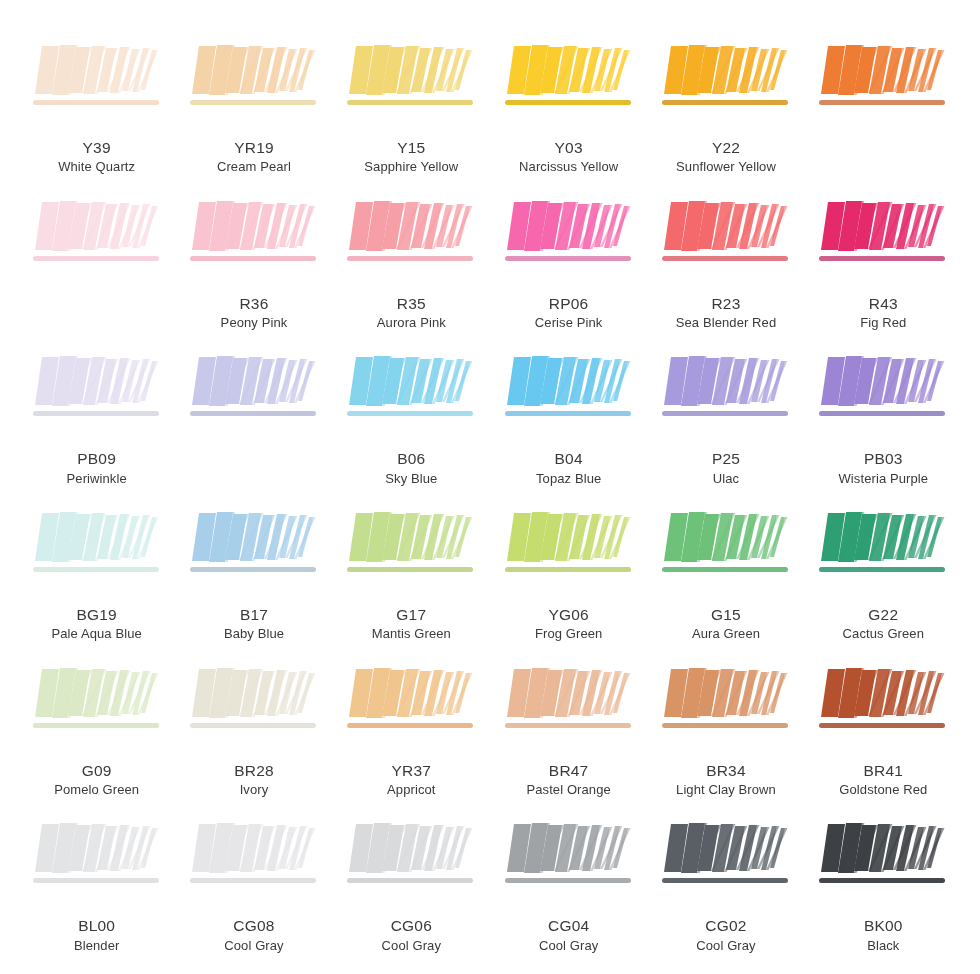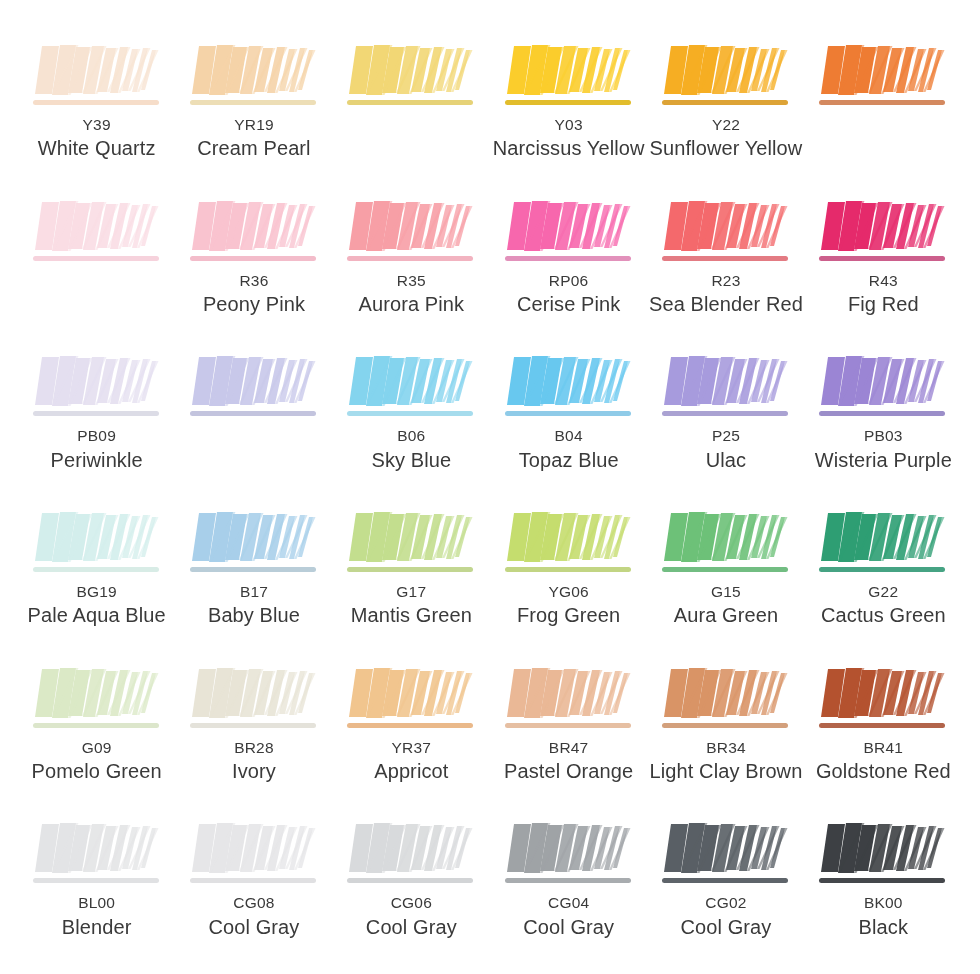--- a/index.html
+++ b/index.html
@@ -36,36 +36,36 @@
     padding-top: 16px;
   }
 
   .swatch-mark {
     width: 132px;
     height: 72px;
     display: block;
   }
 
   .swatch-labels {
-    margin-top: 0;
+    margin-top: 23px;
     text-align: center;
     line-height: 1.38;
   }
 
   .swatch-code {
     display: block;
     font-size: 15.5px;
     letter-spacing: 0.2px;
     color: #3a3a3a;
     white-space: nowrap;
   }
 
   .swatch-name {
     display: block;
-    font-size: 20px;
+    font-size: 13px;
     letter-spacing: 0.1px;
     color: #3a3a3a;
     white-space: nowrap;
   }
 </style>
 </head>
 <body>
 
 <div id="swatch-grid">
     <div class="swatch-cell">
@@ -140,20 +140,24 @@
           <path d="M 37 53 L 59 5 L 61.5 5 L 39.5 53 Z" opacity="0.55"></path>
           <path d="M 51 51 L 73 4 L 75.5 4 L 53.5 51 Z" opacity="0.55"></path>
           <path d="M 64 52 L 85 6 L 87.5 6 L 66.5 52 Z" opacity="0.55"></path>
           <path d="M 76 50 L 97 5 L 99.5 5 L 78.5 50 Z" opacity="0.55"></path>
           <path d="M 87 51 L 107 7 L 109.5 7 L 89.5 51 Z" opacity="0.55"></path>
           <path d="M 97 49 L 117 6 L 119.5 6 L 99.5 49 Z" opacity="0.55"></path>
           <path d="M 106 50 L 125 8 L 127.5 8 L 108.5 50 Z" opacity="0.55"></path>
         </g>
         <rect x="2" y="58" width="126" height="5" rx="2.5" fill="#e6d277"></rect>
       </svg>
+      <div class="swatch-labels">
+        <span class="swatch-code">Y15</span>
+        <span class="swatch-name">Sapphire Yellow</span>
+      </div>
     </div>
     <div class="swatch-cell">
       <svg class="swatch-mark" viewBox="0 0 132 72" preserveAspectRatio="none">
         <g fill="#fbcd2c">
           <path d="M 11 4 L 28 4 L 21 52 L 4 52 Z" opacity="1"></path>
           <path d="M 29 3 L 45 3 L 37 53 L 21 53 Z" opacity="1"></path>
           <path d="M 45 5 L 59 5 L 51 51 L 37 51 Z" opacity="1"></path>
           <path d="M 61 4 L 73 4 L 64 52 L 52 52 Z" opacity="0.9"></path>
           <path d="M 75 6 L 85 6 L 76 50 L 66 50 Z" opacity="0.9"></path>
           <path d="M 89 5 L 97 5 L 87 51 L 79 51 Z" opacity="0.9"></path>

